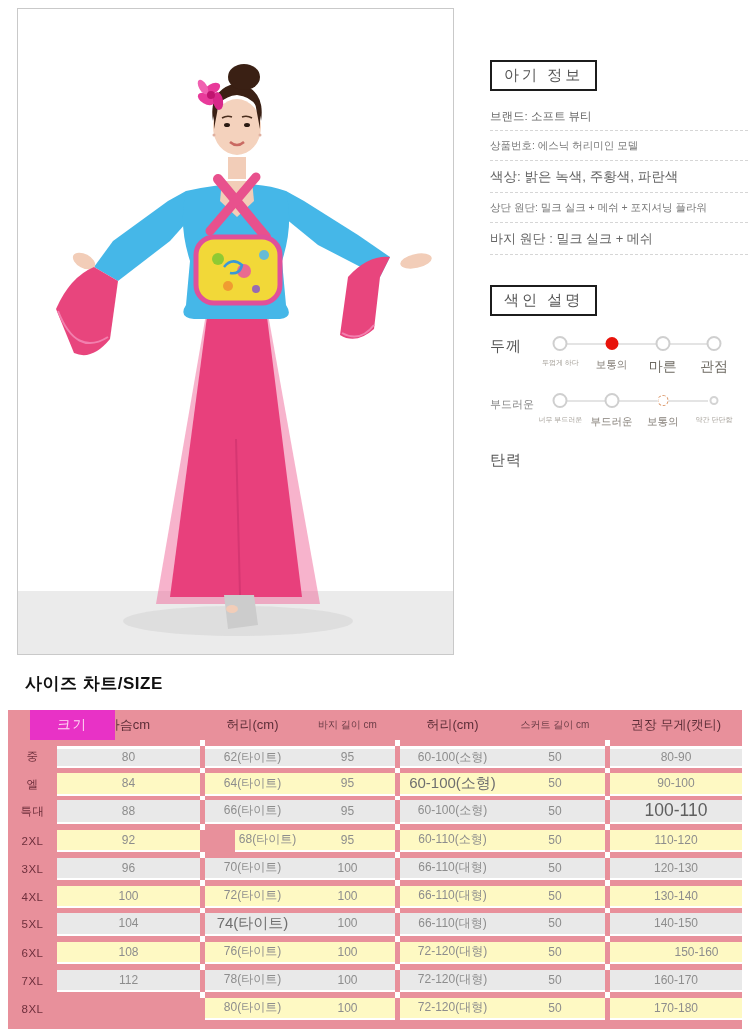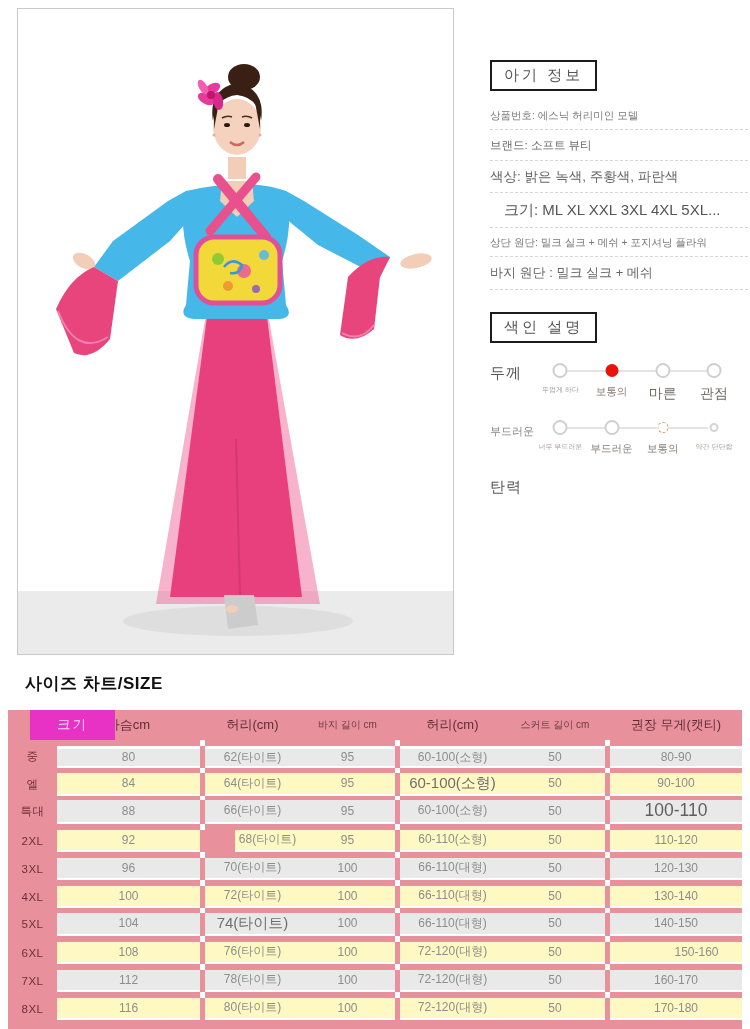--- a/index.html
+++ b/index.html
@@ -20,21 +20,21 @@
     display:inline-block;border:2px solid #1c1c1c;color:#555;
     padding:4px 12px;font-size:15px;letter-spacing:3px;background:#fff;
   }
   .info-items{margin-top:10px;}
   .info-item{border-bottom:1px dashed #d6d6d6;padding:8px 0 7px;color:#666;line-height:1.25;}
   .i-xs{font-size:10.5px;color:#777;}
   .i-sm{font-size:11.5px;}
   .i-md{font-size:13.5px;}
   .i-lg{font-size:15px;padding-left:14px;color:#555;}
   .i-md2{font-size:13px;}
-  .index-title{margin-top:22px;}
+  .index-title{margin-top:30px;}
   
   .scales{margin-top:20px;}
   .scale-row{display:flex;align-items:flex-start;margin-bottom:15px;min-height:40px;}
   .scale-name{width:62px;color:#555;padding-top:1px;flex:none;}
   .n-lg{font-size:15px;letter-spacing:1px;}
   .n-sm{font-size:11px;color:#888;padding-top:4px;}
   .track{position:relative;width:160px;height:42px;margin-left:2px;flex:none;}
   .track-line{position:absolute;top:7px;left:6px;right:6px;height:2px;background:#e4e4e4;}
   .dot{position:absolute;top:0;transform:translateX(-50%);box-sizing:border-box;}
   .dot.ring{width:15px;height:15px;border:2px solid #cfcfcf;border-radius:50%;background:#fff;}
@@ -137,24 +137,23 @@
     <path d="M224,108 q5,-2 10,1" stroke="#4a2e1e" stroke-width="1.5" fill="none"></path>
     <path d="M212,133 q7,6 14,0" stroke="#c96a62" stroke-width="2.5" fill="none"></path>
     <circle cx="196" cy="126" r="1.5" fill="#e0b0a0"></circle>
     <circle cx="242" cy="126" r="1.5" fill="#e0b0a0"></circle>
   </svg>
 </div>
 
 <div class="info-panel">
   <div class="box-title">아기 정보</div>
   <div class="info-items">
+    <div class="info-item i-sm">브랜드: 소프트 뷰티</div>
     <div class="info-item i-xs">상품번호: 에스닉 허리미인 모델</div>
-    <div class="info-item i-sm">브랜드: 소프트 뷰티</div>
     <div class="info-item i-md">색상: 밝은 녹색, 주황색, 파란색</div>
-    <div class="info-item i-lg">크기: ML XL XXL 3XL 4XL 5XL...</div>
     <div class="info-item i-xs">상단 원단: 밀크 실크 + 메쉬 + 포지셔닝 플라워</div>
     <div class="info-item i-md2">바지 원단 : 밀크 실크 + 메쉬</div>
   </div>
 
   <div class="box-title index-title">색인 설명</div>
   <div class="scales">
       <div class="scale-row">
         <div class="scale-name n-lg">두께</div>
         <div class="track">
           <div class="track-line"></div>
@@ -307,21 +306,20 @@
         <div class="cell data-cell" style="grid-column: 5;">100</div>
         <div class="cell data-cell" style="grid-column: 7;">72-120(대형)</div>
         <div class="cell data-cell" style="grid-column: 8;">50</div>
         <div class="cell data-cell" style="grid-column: 10;">160-170</div>
       </div>
       <div class="trow alt">
         <div class="gapcell" style="grid-column: 3;"></div>
         <div class="gapcell" style="grid-column: 6;"></div>
         <div class="gapcell" style="grid-column: 9;"></div>
         <div class="cell size-cell" style="grid-column: 1;">8XL</div>
-        <div class="cell data-cell" style="grid-column: 2;">116</div>
         <div class="cell data-cell" style="grid-column: 4;">80(타이트)</div>
         <div class="cell data-cell" style="grid-column: 5;">100</div>
         <div class="cell data-cell" style="grid-column: 7;">72-120(대형)</div>
         <div class="cell data-cell" style="grid-column: 8;">50</div>
         <div class="cell data-cell" style="grid-column: 10;">170-180</div>
       </div>
     </div>
 </div>
 
 </body></html>

